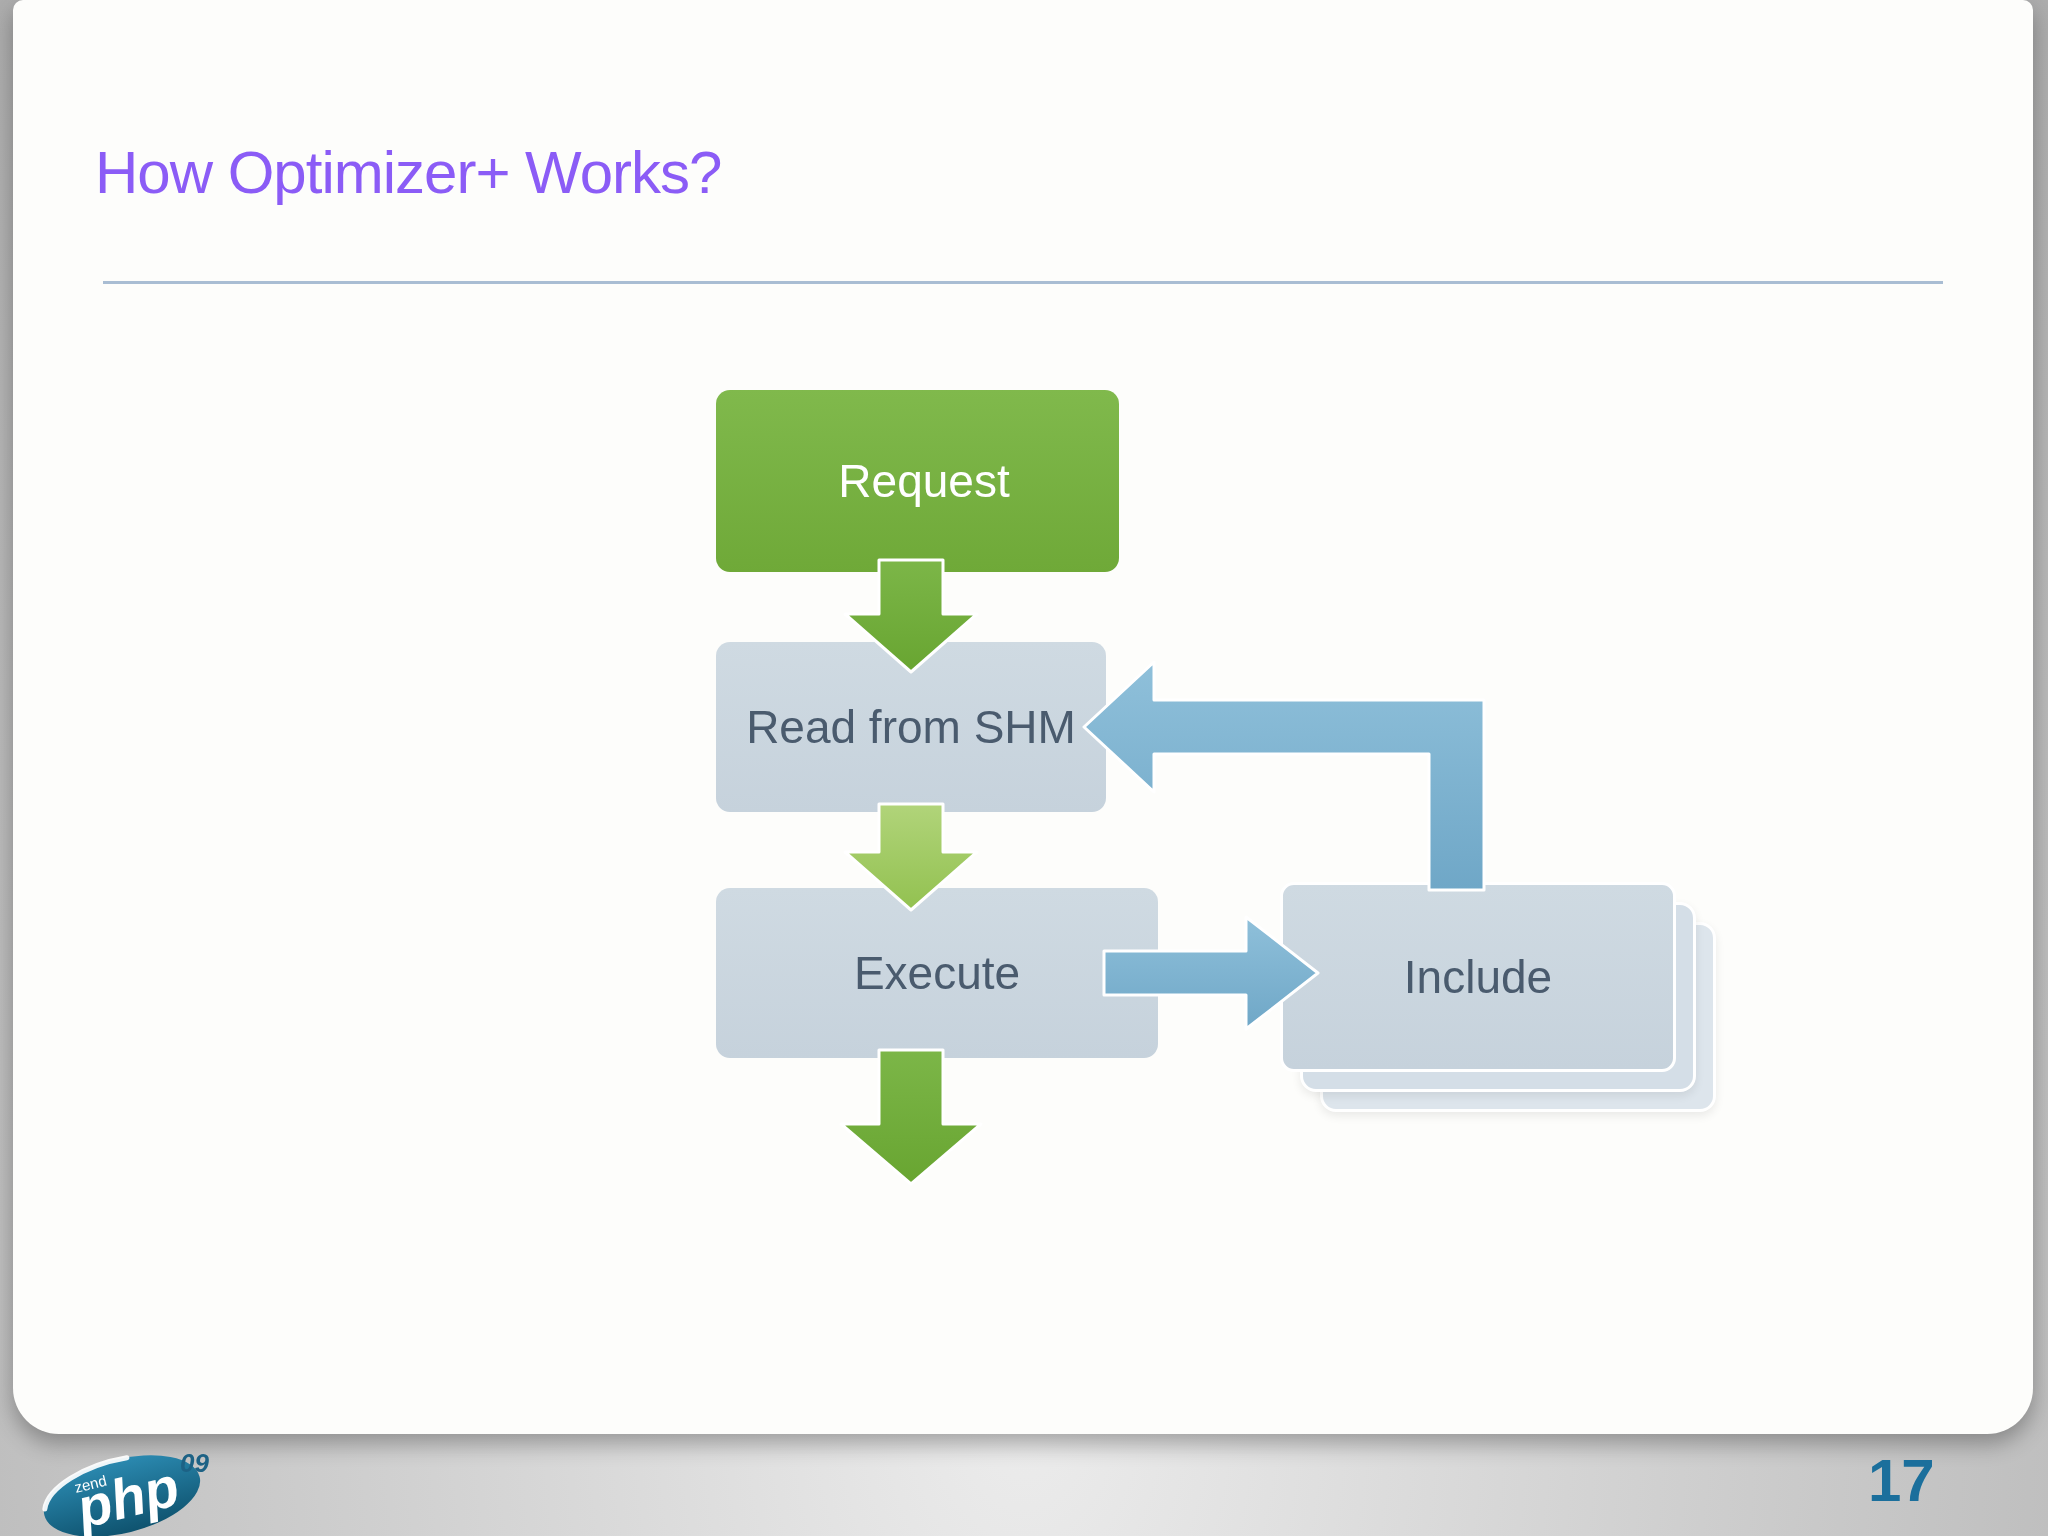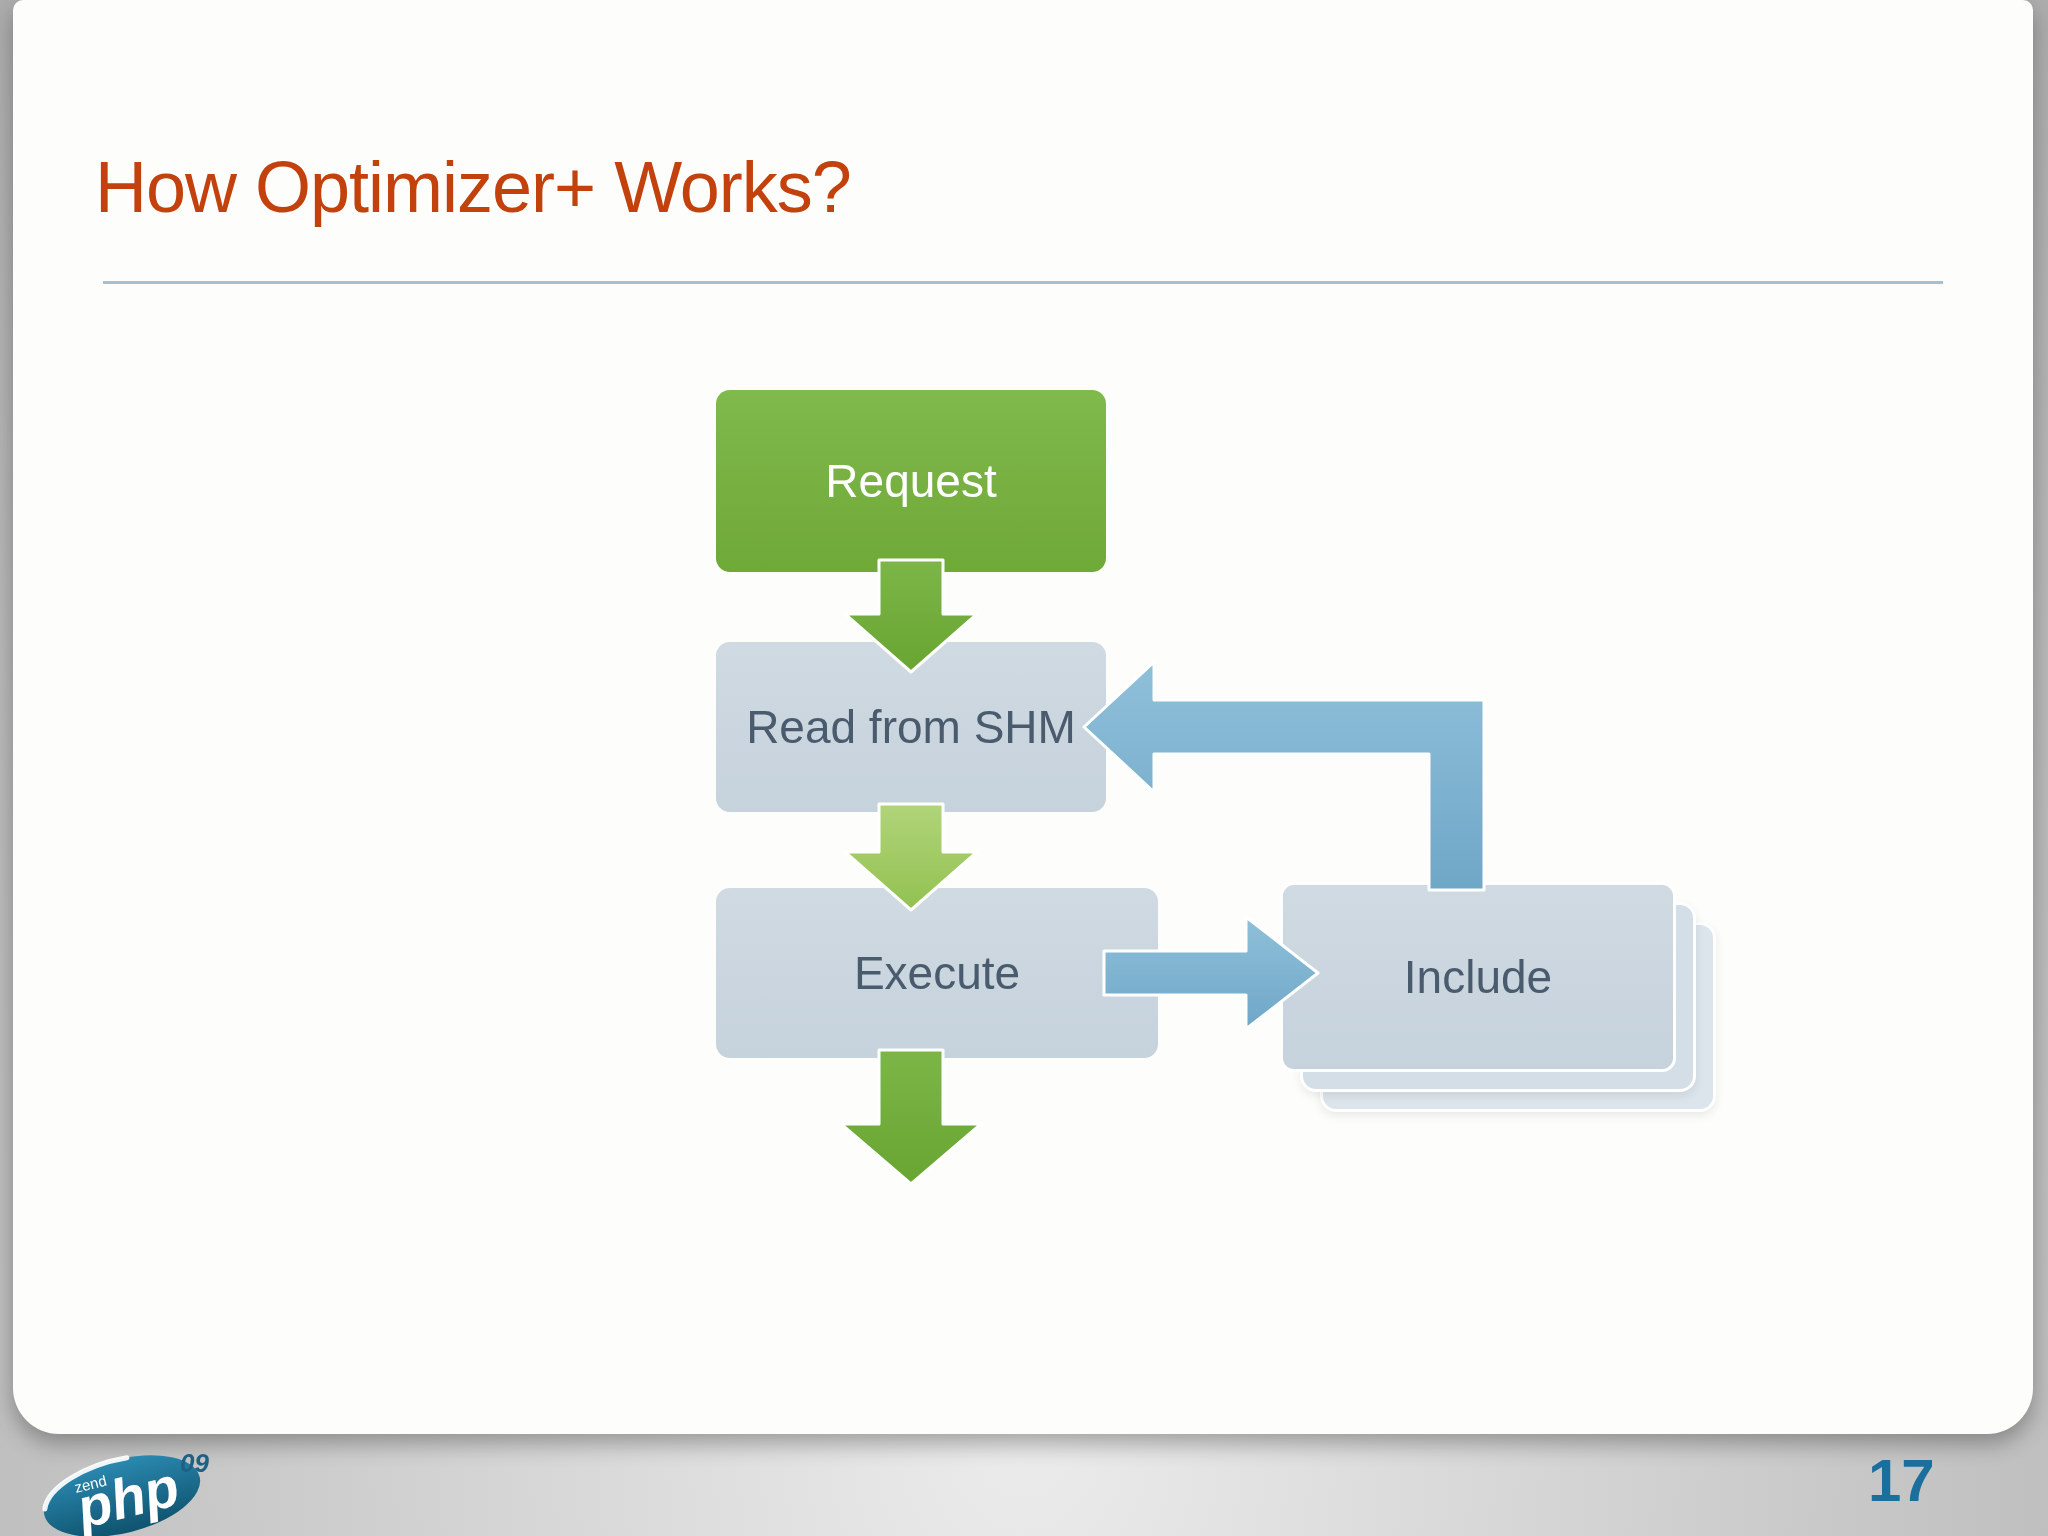--- a/index.html
+++ b/index.html
@@ -14,36 +14,37 @@
   
   .slide-card{
     position:absolute;left:13px;top:0;width:2020px;height:1434px;
     background:#fdfdfb;
     border-radius:10px 10px 46px 46px;
     box-shadow:0 10px 22px rgba(0,0,0,0.30);
   }
 
   .page-title{
     position:absolute;left:95px;top:140px;
-    font-size:72px;line-height:1.1;color:#c2410c;
-    letter-spacing:-1px;white-space:nowrap;margin-top:8px;
+    font-size:60px;line-height:1.1;color:#8b5cf6;
+    letter-spacing:-1px;white-space:nowrap;
   }
   .title-divider{
     position:absolute;left:103px;top:281px;width:1840px;height:3px;
     background:#a9bdd3;
   }
 
   
   .node{
     position:absolute;display:flex;align-items:center;justify-content:center;
     border-radius:14px;font-size:46px;white-space:nowrap;
   }
   .node.green{
     background:linear-gradient(#80b94c,#6fa938);
     color:#ffffff;
+    padding-left:13px;
   }
   .node.gray{
     background:linear-gradient(#cfdae2,#c6d2dc);
     color:#4a5b6e;
   }
   .stack-layer{
     position:absolute;border-radius:16px;border:3px solid #ffffff;
     box-shadow:0 4px 10px rgba(0,0,0,0.08);
   }
   #node-request {left:716px;top:390px;width:390px;height:182px;}

